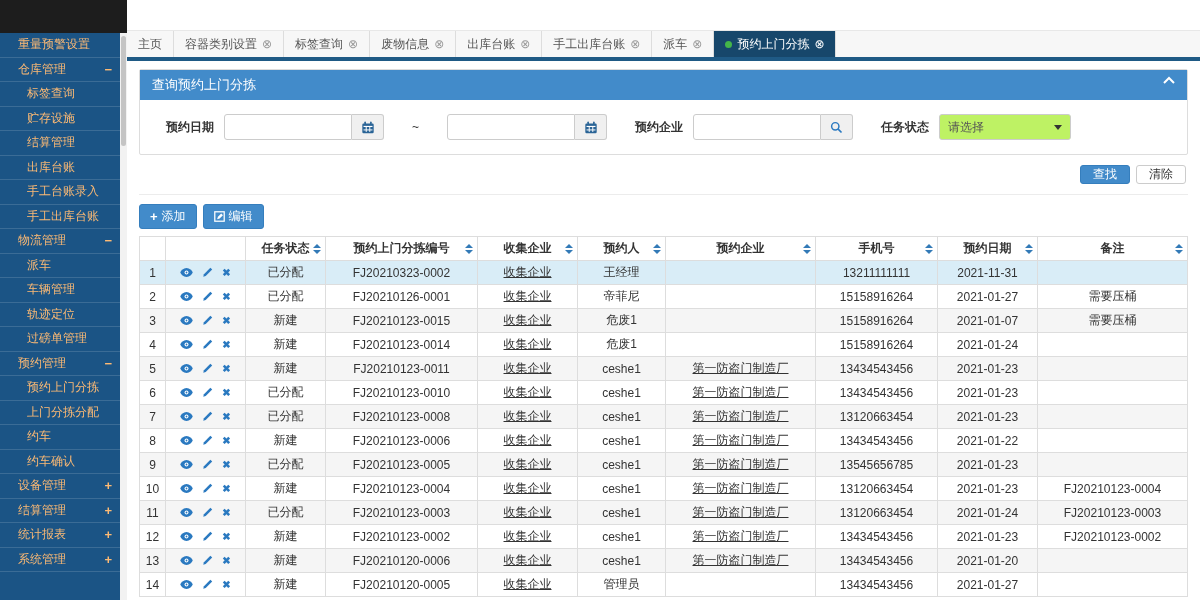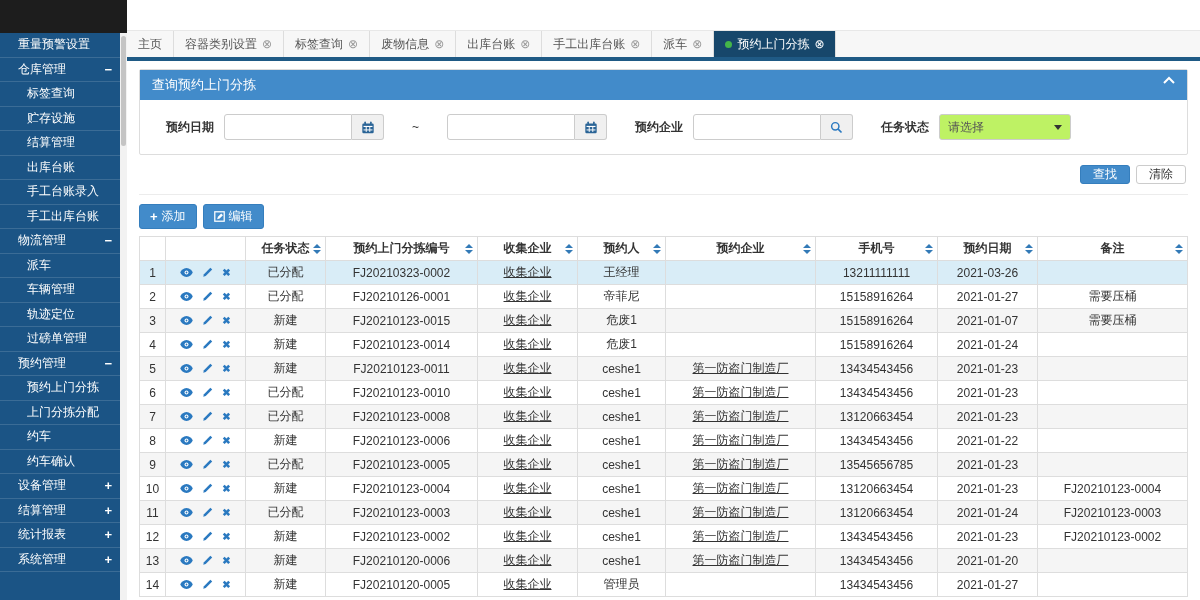--- a/index.html
+++ b/index.html
@@ -5,21 +5,21 @@
   * { margin:0; padding:0; box-sizing:border-box; }
   html,body { width:1200px; height:600px; overflow:hidden; }
   body { font-family:"Liberation Sans", sans-serif; font-size:12px; color:#333; background:#fff; }
   .app { display:flex; width:1200px; height:600px; }
 
   
   .sidebar { width:127px; flex-shrink:0; background:#1b5485; position:relative; }
   .logo { height:33px; background:#1d1d1d; }
   .menu { padding-right:7px; }
   .m-item { height:24.5px; display:flex; align-items:center; justify-content:space-between;
-            padding:0 8px 0 18px; color:#ffffff; cursor:pointer;
+            padding:0 8px 0 18px; color:#fdba74; cursor:pointer;
             border-bottom:1px solid rgba(255,255,255,.14); }
   .m-item.child { padding-left:27px; }
   .m-item .toggle { font-weight:bold; font-size:13px; }
   .sscroll { position:absolute; top:33px; right:0; bottom:0; width:7px; background:#f2f2f2; }
   .sscroll .thumb { position:absolute; top:3px; left:1px; width:5px; height:110px; background:#c4c4c4; border-radius:3px; }
 
   
   .main { flex:1; display:flex; flex-direction:column; min-width:0; background:#fff; }
   .topstrip { height:30px; background:#fff; }
   .tabbar { height:27px; background:#f7f7f7; display:flex; align-items:stretch; border-top:1px solid #e8e8e8; }
@@ -356,21 +356,21 @@
                   </span>
                   <span class="ico">✖</span>
                 </span>
               </td>
               <td>已分配</td>
               <td>FJ20210323-0002</td>
               <td><span class="u">收集企业</span></td>
               <td>王经理</td>
               <td></td>
               <td>13211111111</td>
-              <td>2021-03-26</td>
+              <td>2021-11-31</td>
               <td></td>
             </tr>
             <tr>
               <td>2</td>
               <td>
                 <span class="act">
                   <span class="ico">
                     <svg width="13" height="11" viewBox="0 0 16 12">
                       <path d="M8 0.5C4.2 0.5 1.3 3.3 0.3 6c1 2.7 3.9 5.5 7.7 5.5s6.7-2.8 7.7-5.5C14.7 3.3 11.8 0.5 8 0.5z" fill="#2a79c0"></path>
                       <circle cx="8" cy="6" r="2.4" fill="#fff"></circle>

